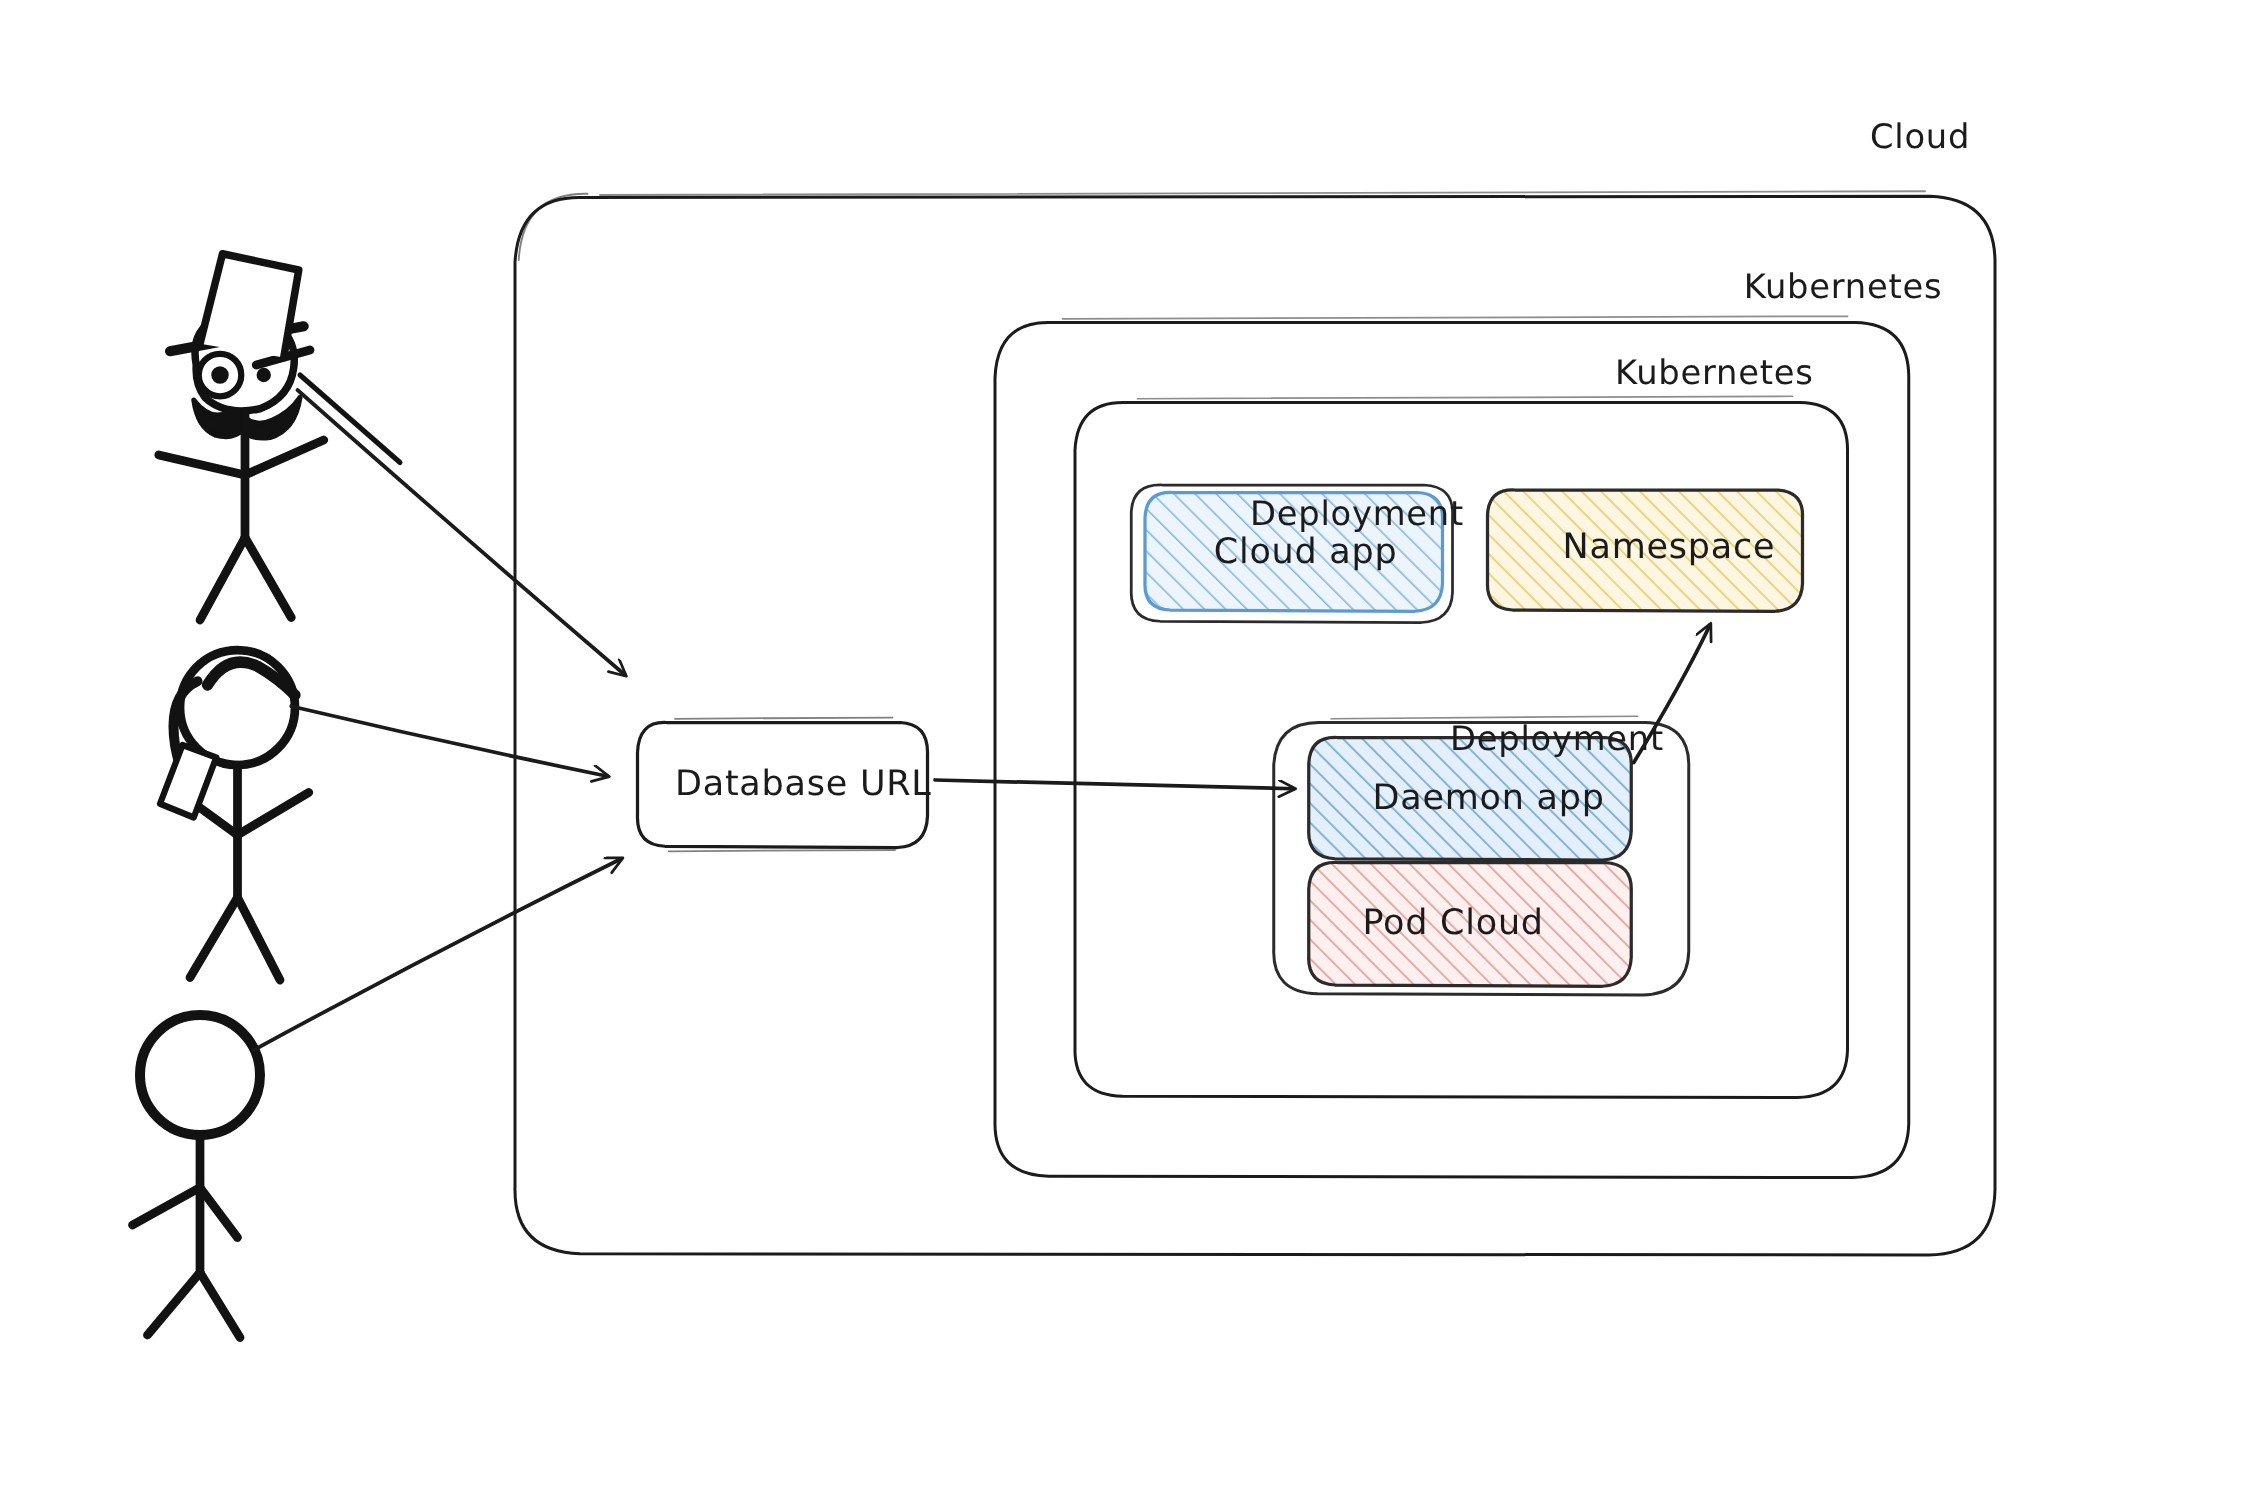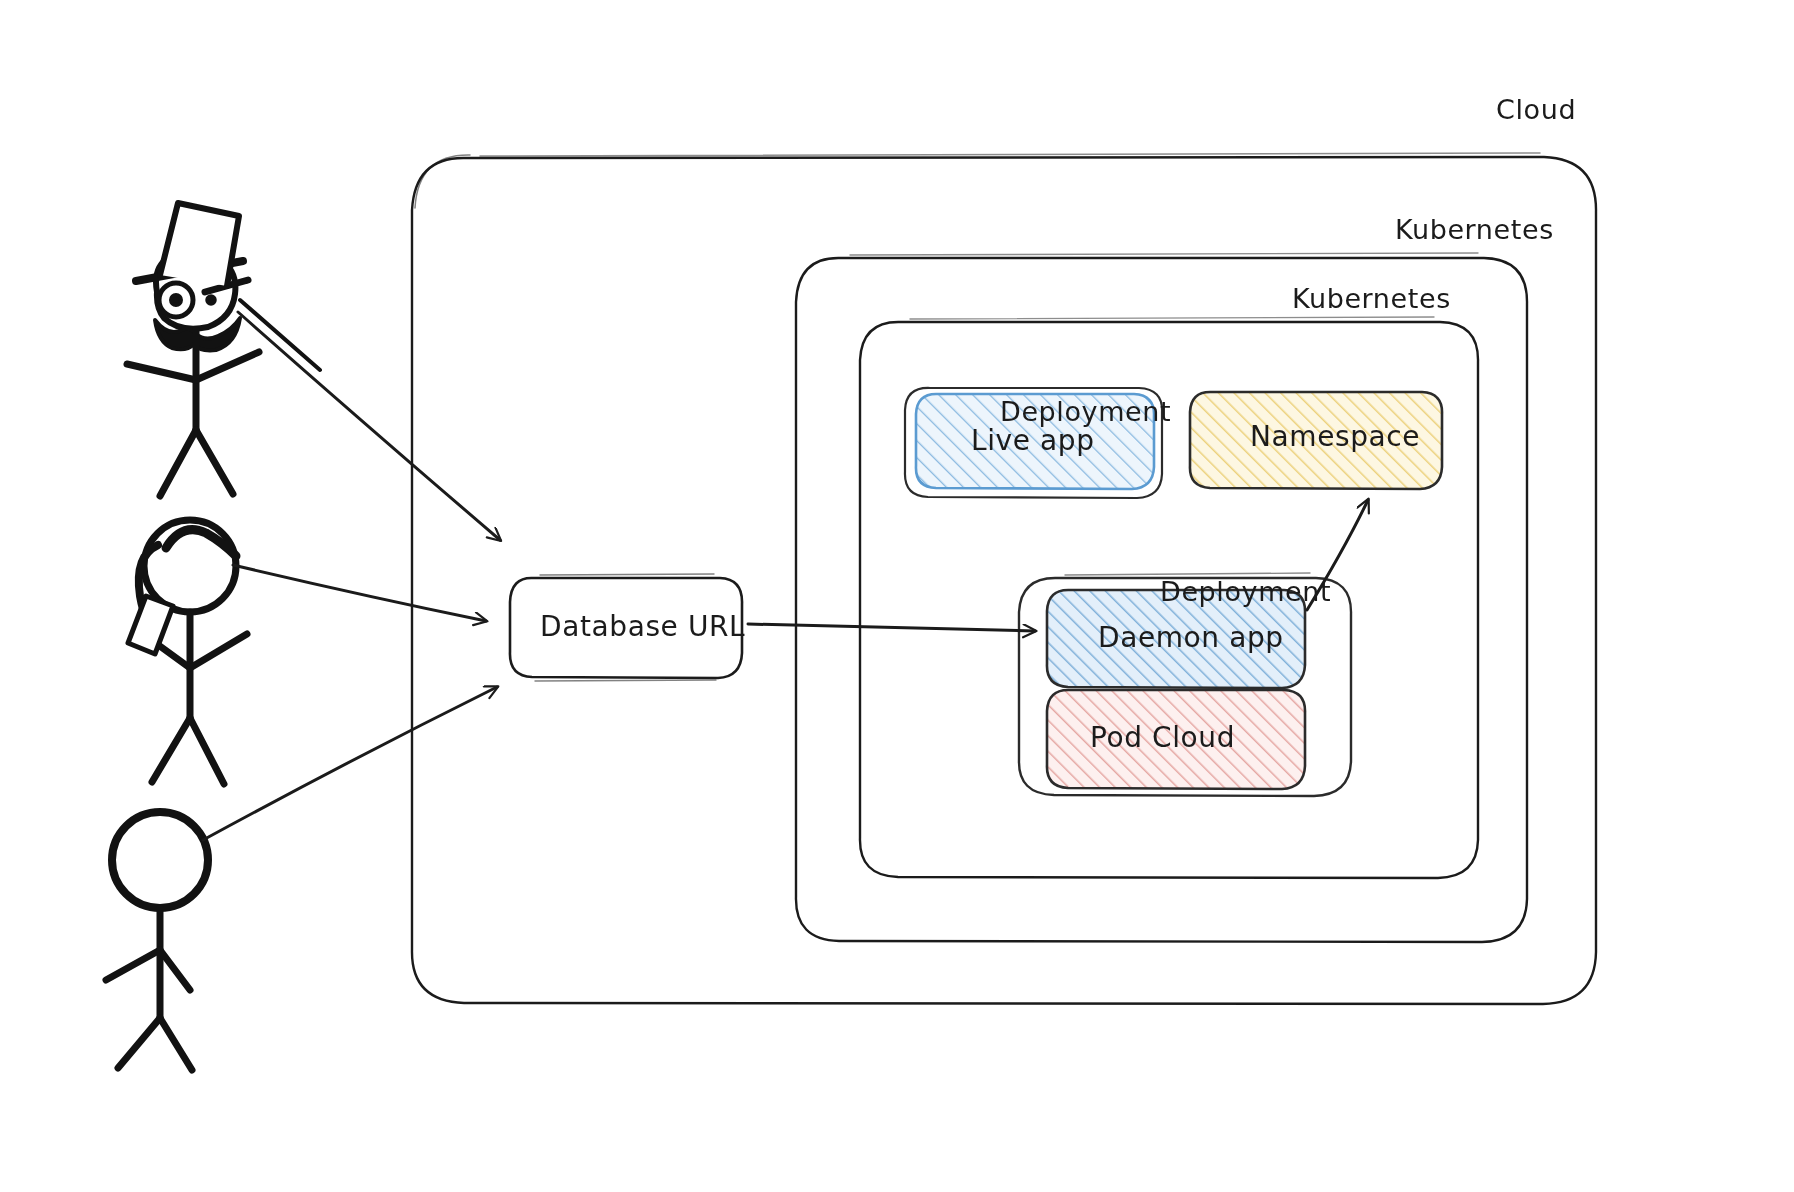--- a/index.html
+++ b/index.html
@@ -214,21 +214,21 @@
   <div class="lbl container-label" style="left:1356px; top:214px;margin-left:39px;">Kubernetes</div>
 
   <div class="lbl container-label" style="left:1292px; top:283px;">Kubernetes</div>
 
   <div class="lbl group-label" style="left:1000px; top:355px;">Deployment</div>
 
   <div class="lbl group-label" style="left:1160px; top:535px;">Deployment</div>
 
   <div class="lbl node-label" style="left:540px; top:610px;">Database URL</div>
 
-  <div class="lbl node-label" style="left:971px; top:424px;">Live app</div>
+  <div class="lbl node-label" style="left:971px; top:424px;">Cloud app</div>
 
   <div class="lbl node-label" style="left:1250px; top:420px;">Namespace</div>
 
   <div class="lbl node-label" style="left:1098px; top:621px;">Daemon app</div>
 
   <div class="lbl node-label" style="left:1090px; top:721px;">Pod Cloud</div>
 
 </div>
 
 </body></html>

